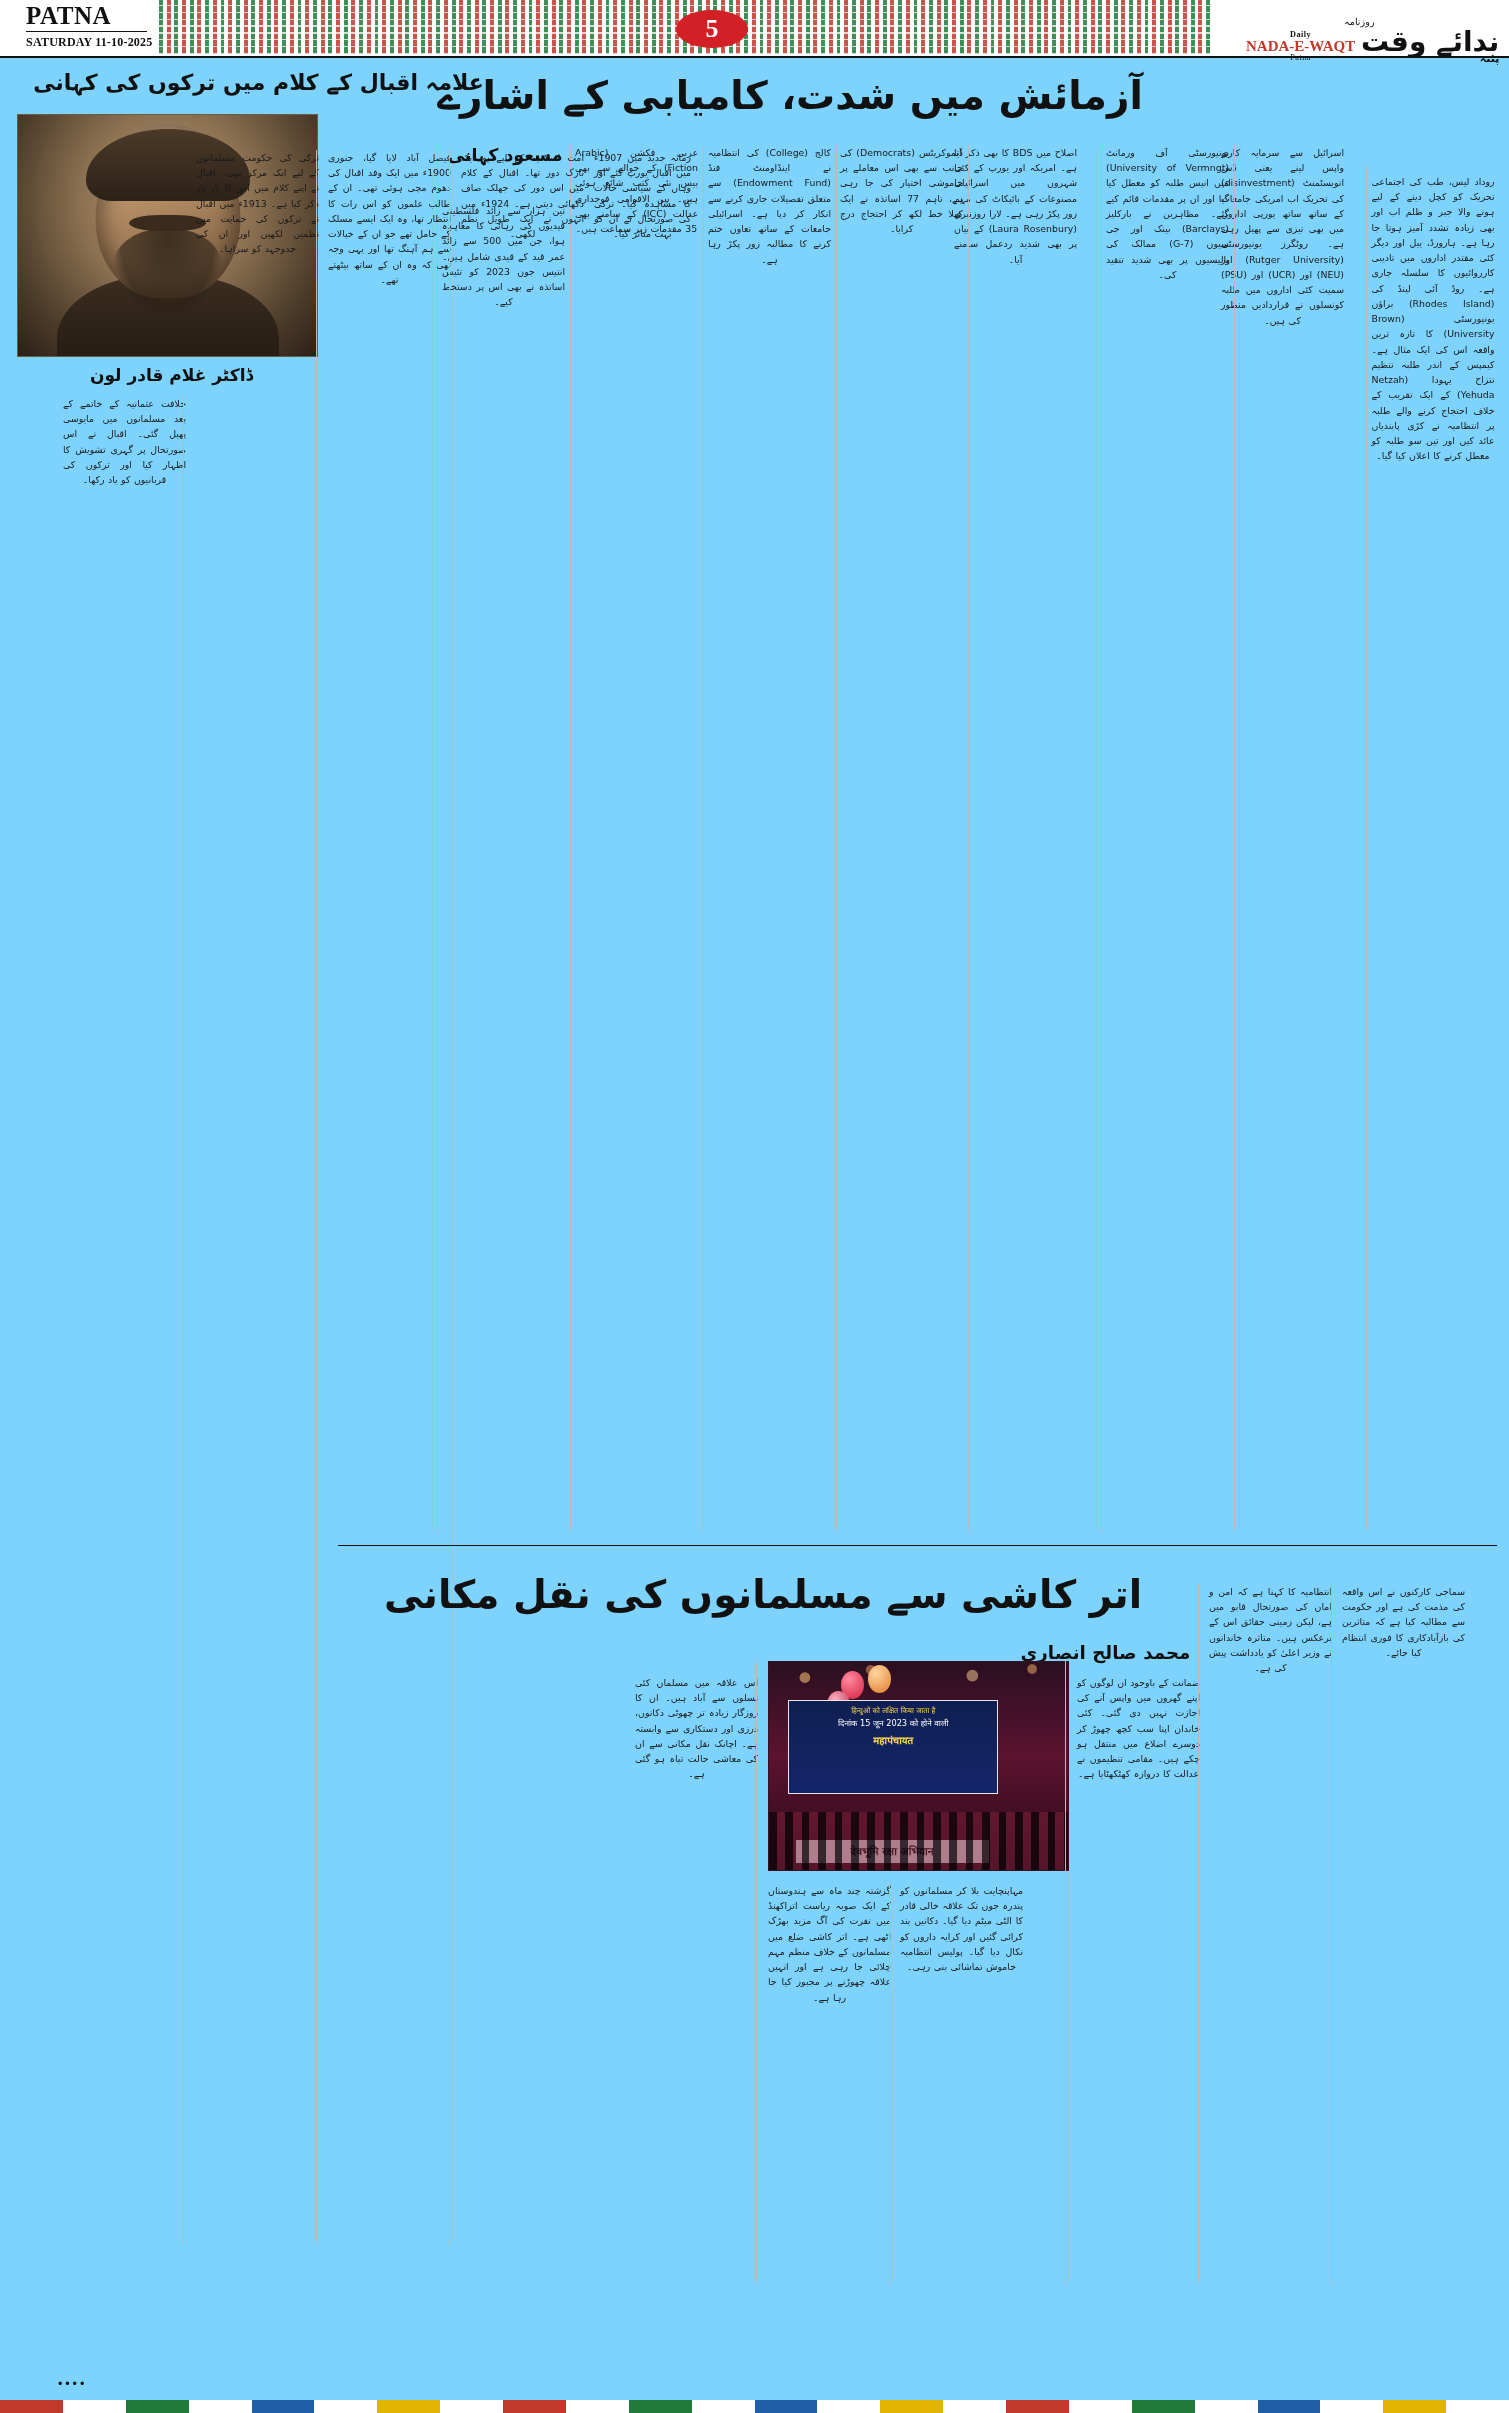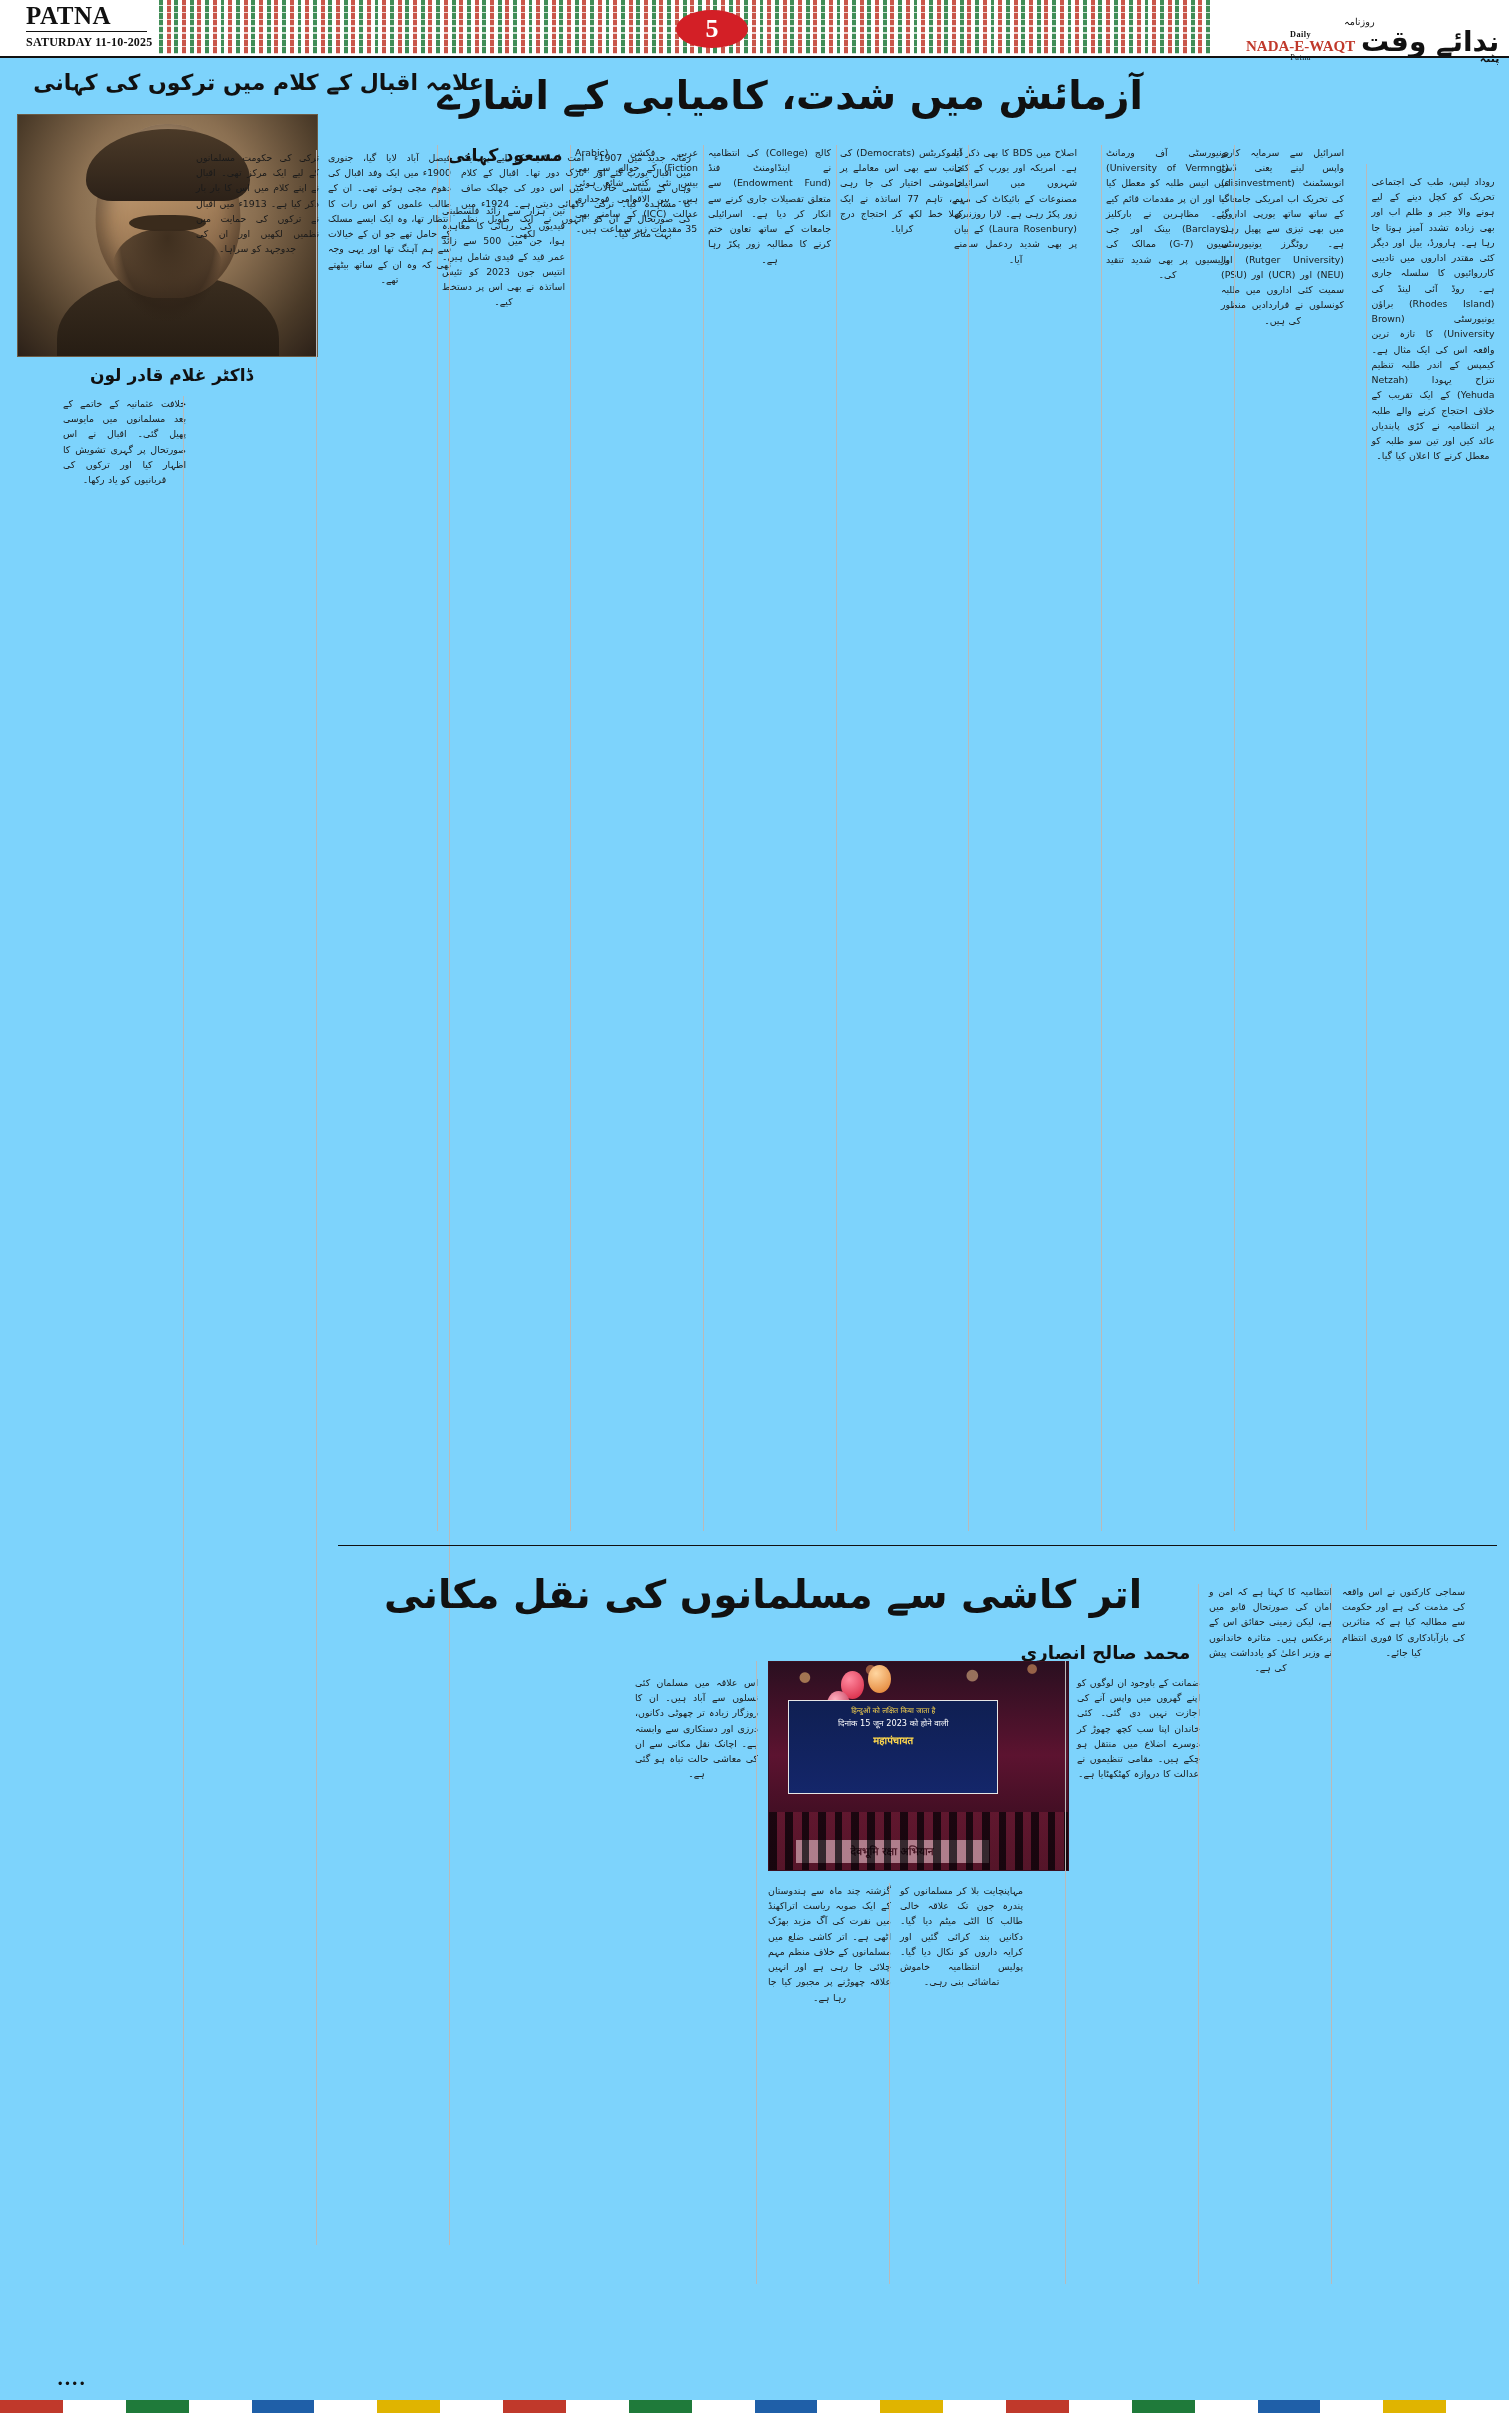--- a/index.html
+++ b/index.html
@@ -389,21 +389,21 @@
     <div class="mig-banner">
       <div class="l1">हिन्दुओं को लक्षित किया जाता है</div>
       <div class="l2">दिनांक 15 जून 2023 को होने वाली</div>
       <div class="l3">महापंचायत</div>
     </div>
     <div class="mig-white">देवभूमि रक्षा अभियान</div>
     <div class="mig-crowd"></div>
   </div>
 
   <div class="urdu body-col col" style="left:768px;top:1883px;width:123px;height:401px;">گزشتہ چند ماہ سے ہندوستان کے ایک صوبہ ریاست اتراکھنڈ میں نفرت کی آگ مزید بھڑک اٹھی ہے۔ اتر کاشی ضلع میں مسلمانوں کے خلاف منظم مہم چلائی جا رہی ہے اور انہیں علاقہ چھوڑنے پر مجبور کیا جا رہا ہے۔</div>
-  <div class="urdu body-col col" style="left:900px;top:1883px;width:123px;height:401px;">مہاپنچایت بلا کر مسلمانوں کو پندرہ جون تک علاقہ خالی طالب کا الٹی میٹم دیا گیا۔ دکانیں بند کرائی گئیں اور کرایہ داروں کو نکال دیا گیا۔ پولیس انتظامیہ خاموش تماشائی بنی رہی۔</div>
+  <div class="urdu body-col col" style="left:900px;top:1883px;width:123px;height:401px;">مہاپنچایت بلا کر مسلمانوں کو پندرہ جون تک علاقہ خالی قادر کا الٹی میٹم دیا گیا۔ دکانیں بند کرائی گئیں اور کرایہ داروں کو نکال دیا گیا۔ پولیس انتظامیہ خاموش تماشائی بنی رہی۔</div>
   <div class="urdu body-col col" style="left:1077px;top:1675px;width:123px;height:608px;">ضمانت کے باوجود ان لوگوں کو اپنے گھروں میں واپس آنے کی اجازت نہیں دی گئی۔ کئی خاندان اپنا سب کچھ چھوڑ کر دوسرے اضلاع میں منتقل ہو چکے ہیں۔ مقامی تنظیموں نے عدالت کا دروازہ کھٹکھٹایا ہے۔</div>
   <div class="urdu body-col col" style="left:635px;top:1675px;width:123px;height:608px;">اس علاقہ میں مسلمان کئی نسلوں سے آباد ہیں۔ ان کا روزگار زیادہ تر چھوٹی دکانوں، درزی اور دستکاری سے وابستہ ہے۔ اچانک نقل مکانی سے ان کی معاشی حالت تباہ ہو گئی ہے۔</div>
   <div class="urdu body-col col" style="left:1209px;top:1584px;width:123px;height:700px;">انتظامیہ کا کہنا ہے کہ امن و امان کی صورتحال قابو میں ہے، لیکن زمینی حقائق اس کے برعکس ہیں۔ متاثرہ خاندانوں نے وزیر اعلیٰ کو یادداشت پیش کی ہے۔</div>
   <div class="urdu body-col col" style="left:1342px;top:1584px;width:123px;height:700px;">سماجی کارکنوں نے اس واقعہ کی مذمت کی ہے اور حکومت سے مطالبہ کیا ہے کہ متاثرین کی بازآبادکاری کا فوری انتظام کیا جائے۔</div>
 
   <div class="vrule" style="left:756px;top:1661px;height:623px;"></div>
   <div class="vrule" style="left:889px;top:1883px;height:401px;"></div>
   <div class="vrule" style="left:1065px;top:1661px;height:623px;"></div>
   <div class="vrule" style="left:1198px;top:1584px;height:700px;"></div>
   <div class="vrule" style="left:1331px;top:1584px;height:700px;"></div>

